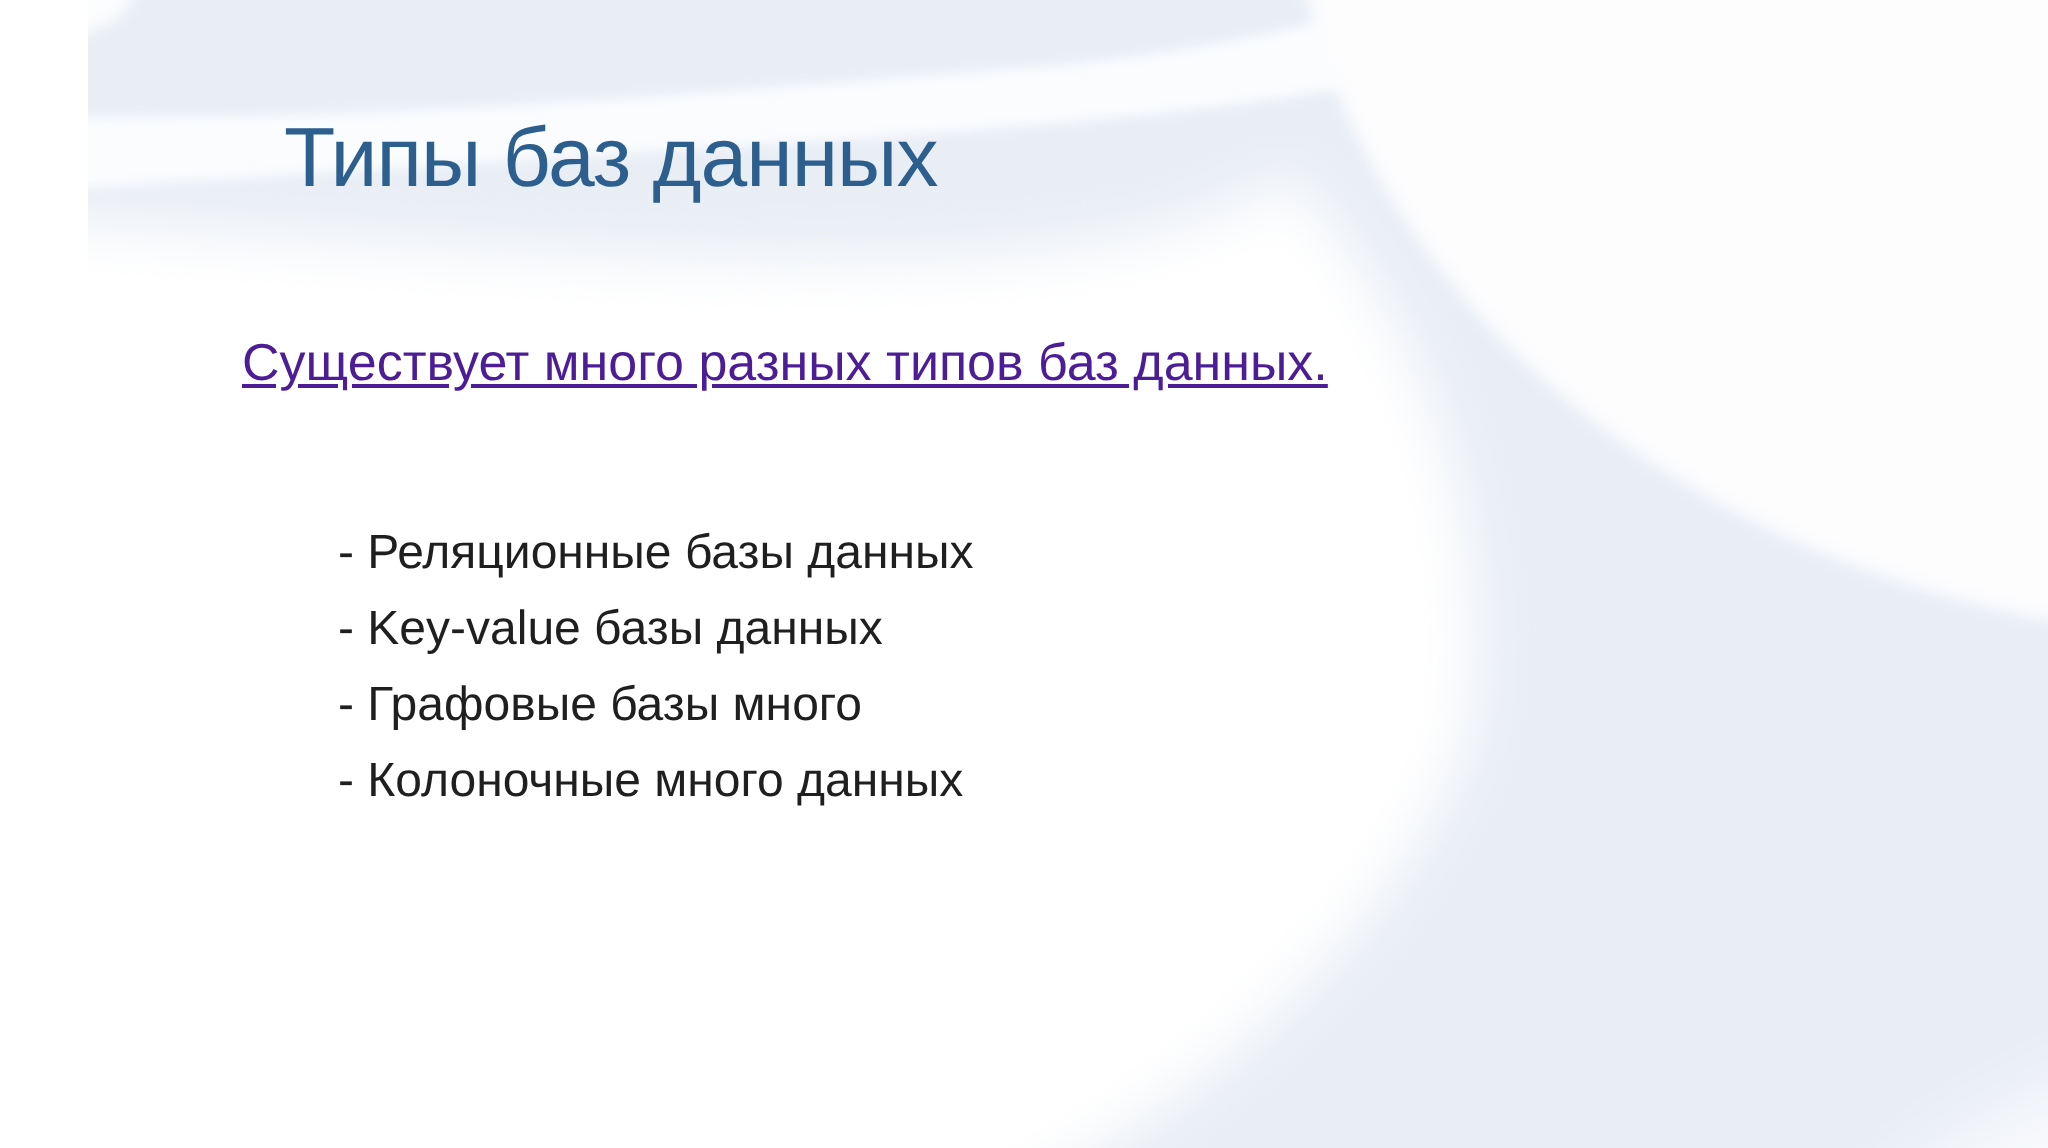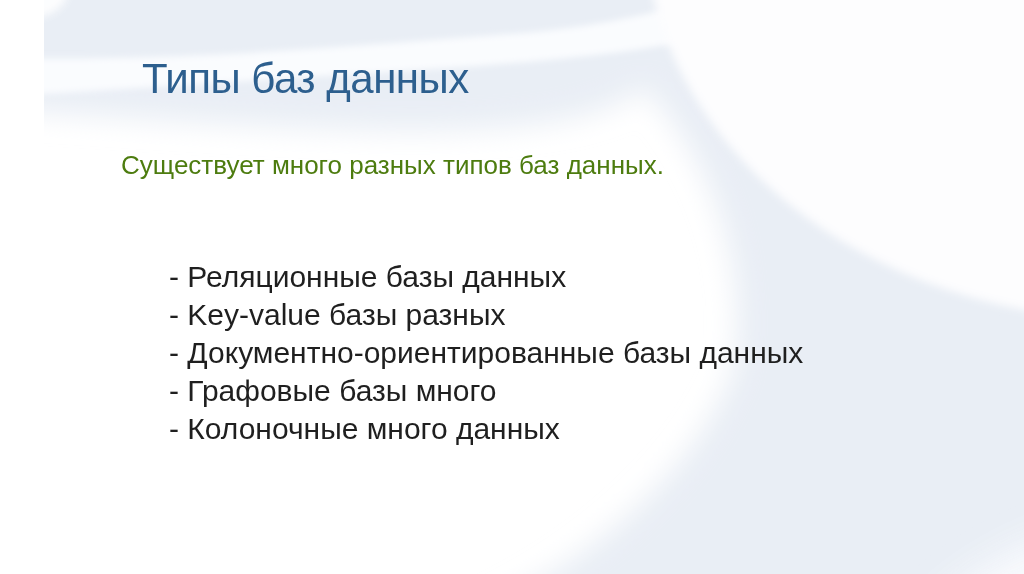--- a/index.html
+++ b/index.html
@@ -32,32 +32,33 @@
     font-size: 42px;
     font-weight: 400;
     letter-spacing: -0.5px;
     line-height: 1.25;
     color: #2d5f8e; 
     white-space: nowrap;
   }
   .intro {
     position: absolute;
     left: 77px;
-    top: 146px;
-    color: #4d7c0f; 
+    top: 162px;
+    color: #4c1d95; 
     font-size: 26px;
     line-height: 38px;
     white-space: nowrap;
+    text-decoration: underline;
   }
   .type-list {
     position: absolute;
     left: 125px;
     top: 258px;
     color: #1f1f1f; 
-    font-size: 30px;
+    font-size: 24px;
     line-height: 38px;
     white-space: nowrap;
   }
   .text-line { height: 38px; }
 </style>
 </head>
 <body>
 
 <div class="slide">
 
@@ -99,19 +100,18 @@
   </svg>
 
   <h1 class="title">Типы баз данных</h1>
 
   <div class="intro">
     <div class="text-line">Существует много разных типов баз данных.</div>
   </div>
 
   <div class="type-list">
     <div class="text-line">- Реляционные базы данных</div>
-    <div class="text-line">- Key-value базы разных</div>
-    <div class="text-line">- Документно-ориентированные базы данных</div>
+    <div class="text-line">- Key-value базы данных</div>
     <div class="text-line">- Графовые базы много</div>
     <div class="text-line">- Колоночные много данных</div>
   </div>
 
 </div>
 
 </body></html>

